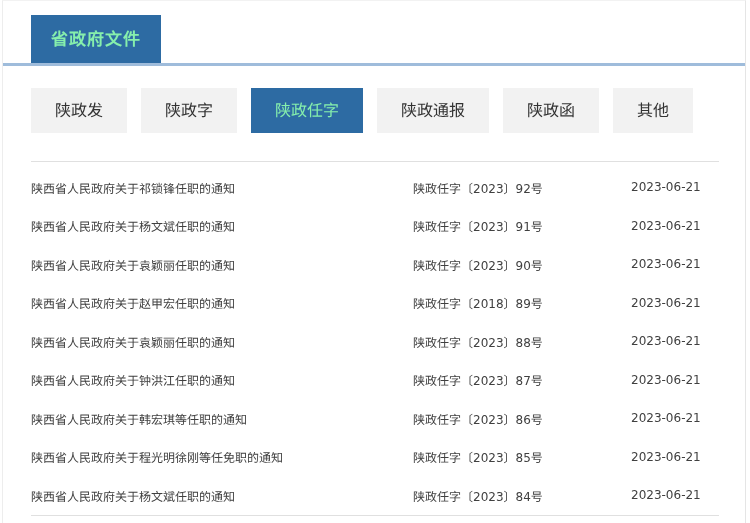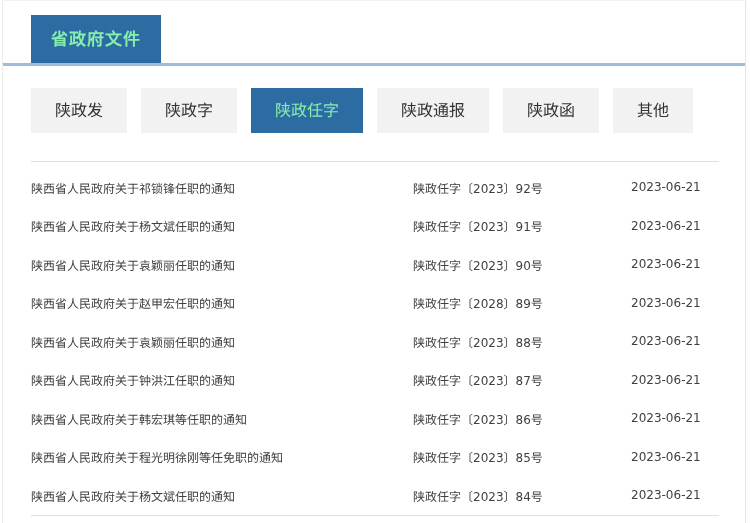--- a/index.html
+++ b/index.html
@@ -115,21 +115,21 @@
         <span class="doc-no">陕政任字〔2023〕91号</span>
         <span class="doc-date">2023-06-21</span>
       </li>
       <li class="doc-row">
         <span class="doc-title">陕西省人民政府关于袁颖丽任职的通知</span>
         <span class="doc-no">陕政任字〔2023〕90号</span>
         <span class="doc-date">2023-06-21</span>
       </li>
       <li class="doc-row">
         <span class="doc-title">陕西省人民政府关于赵甲宏任职的通知</span>
-        <span class="doc-no">陕政任字〔2028〕89号</span>
+        <span class="doc-no">陕政任字〔2018〕89号</span>
         <span class="doc-date">2023-06-21</span>
       </li>
       <li class="doc-row">
         <span class="doc-title">陕西省人民政府关于袁颖丽任职的通知</span>
         <span class="doc-no">陕政任字〔2023〕88号</span>
         <span class="doc-date">2023-06-21</span>
       </li>
       <li class="doc-row">
         <span class="doc-title">陕西省人民政府关于钟洪江任职的通知</span>
         <span class="doc-no">陕政任字〔2023〕87号</span>

